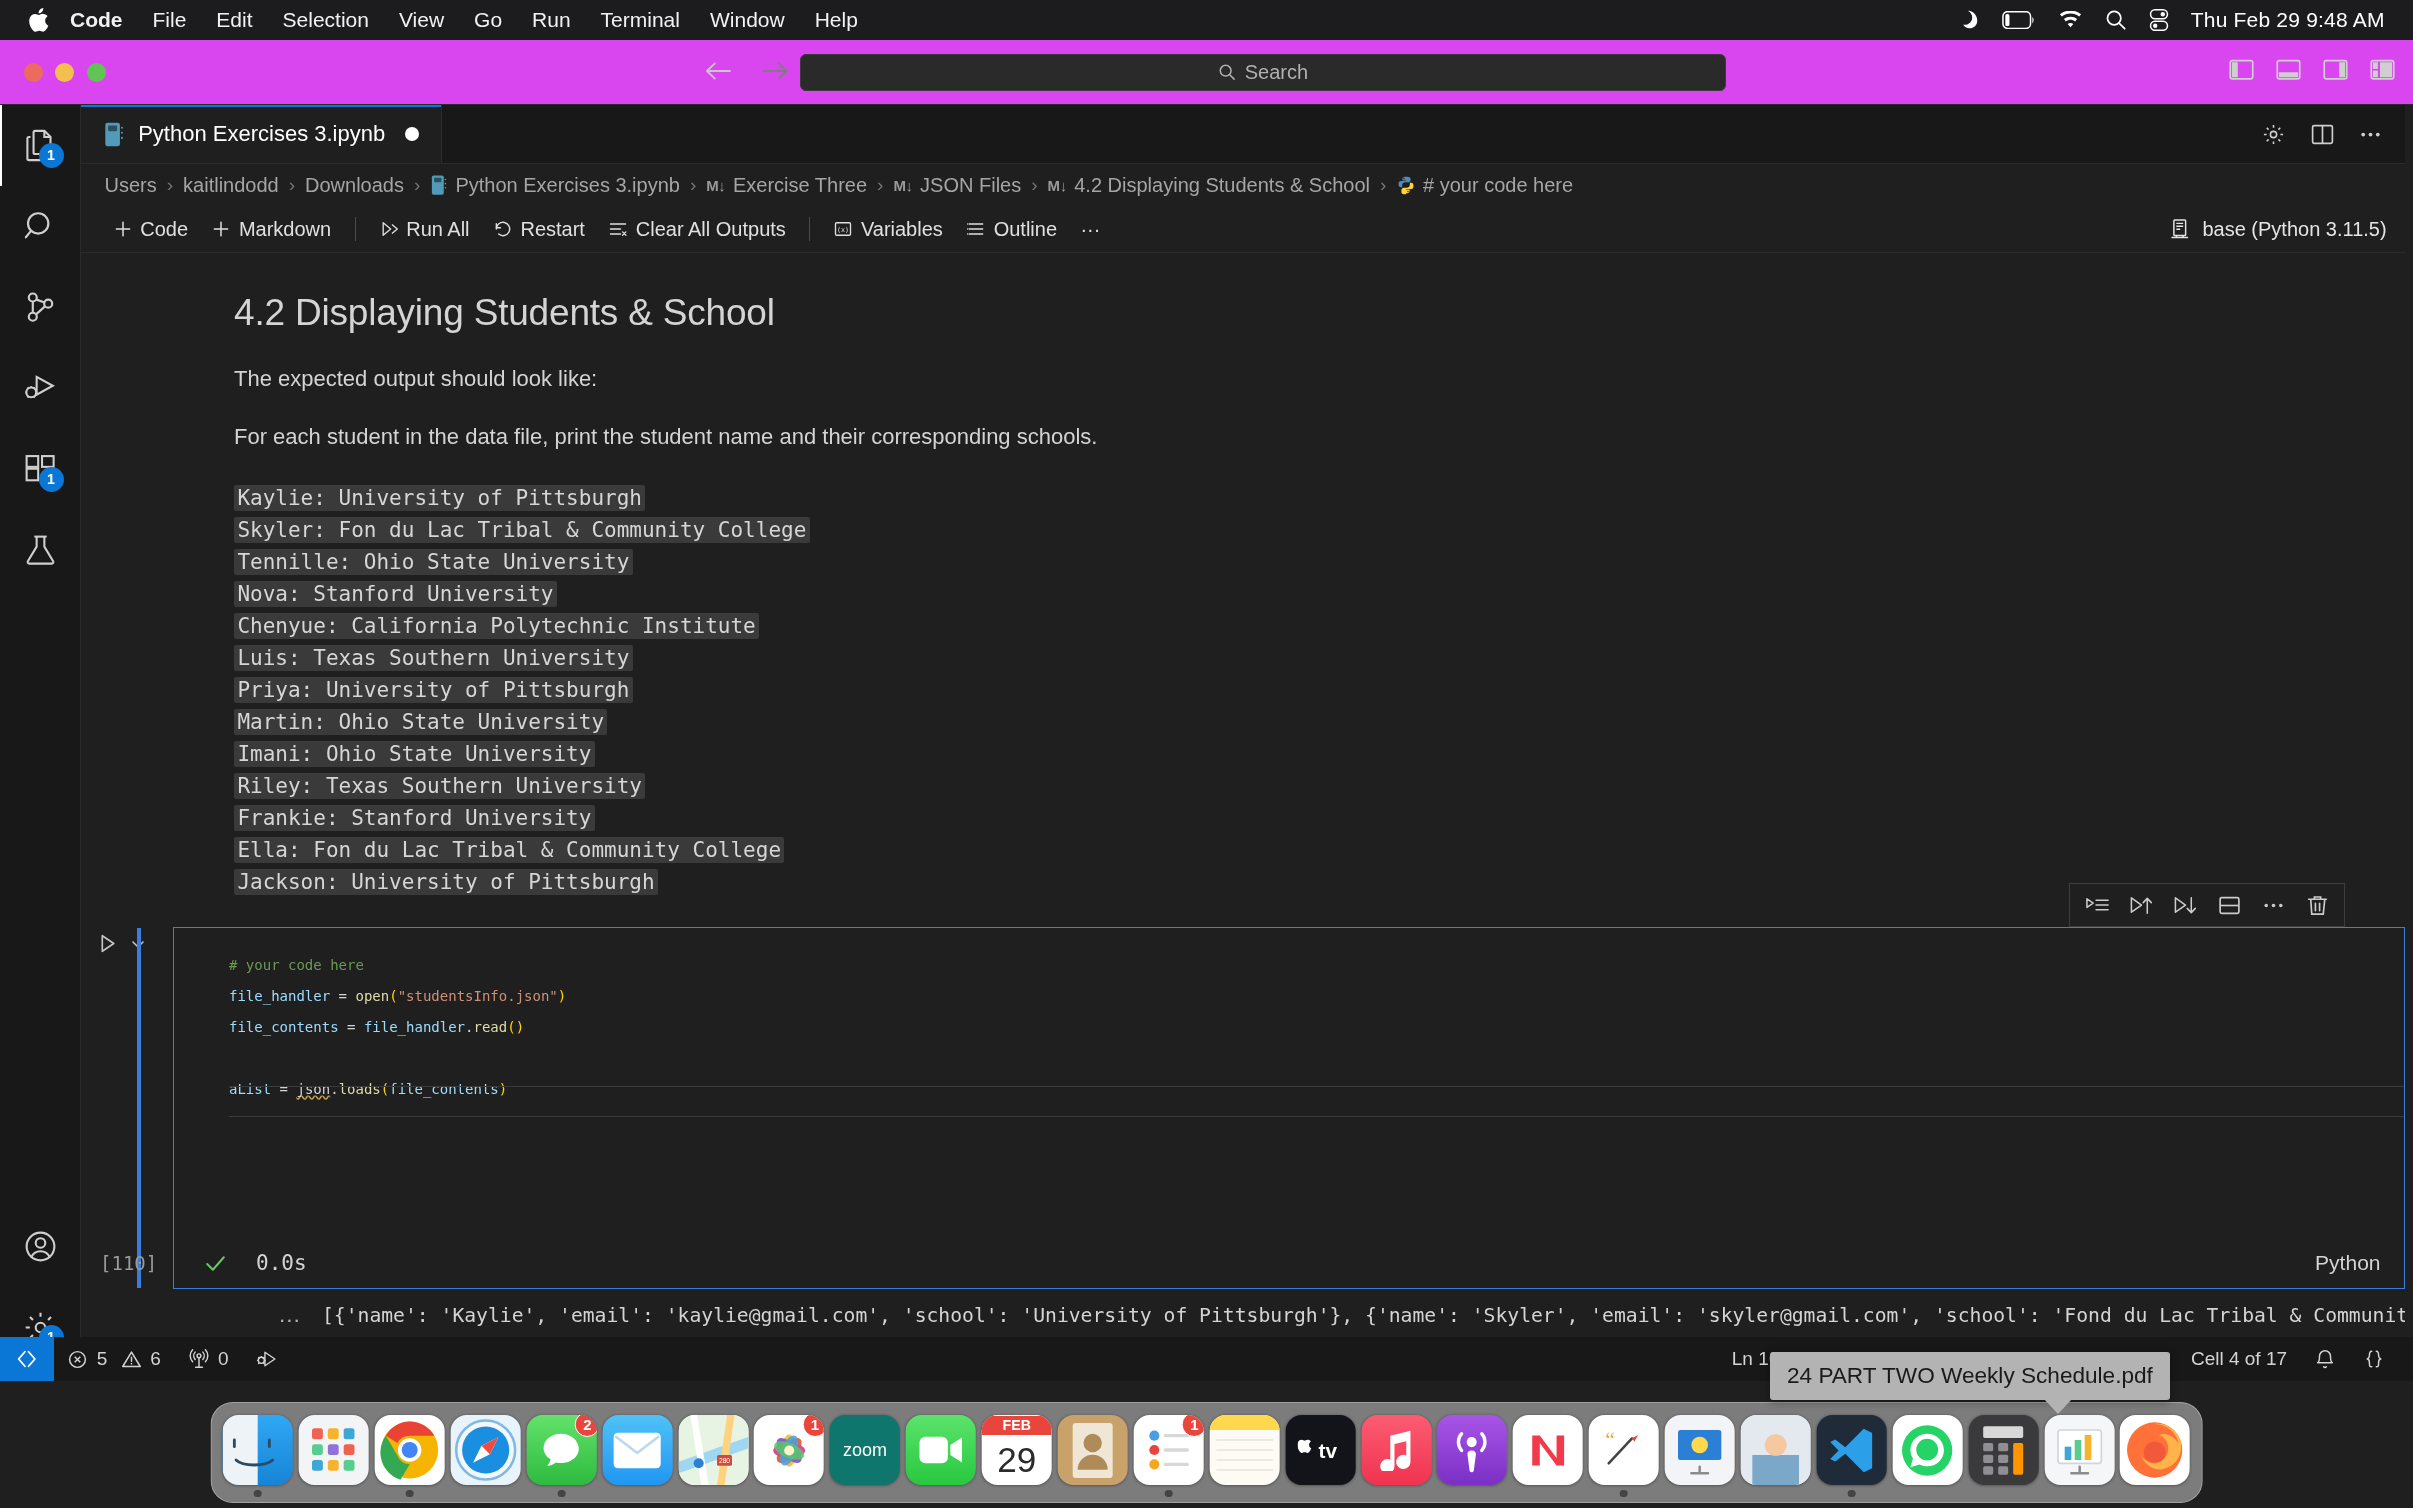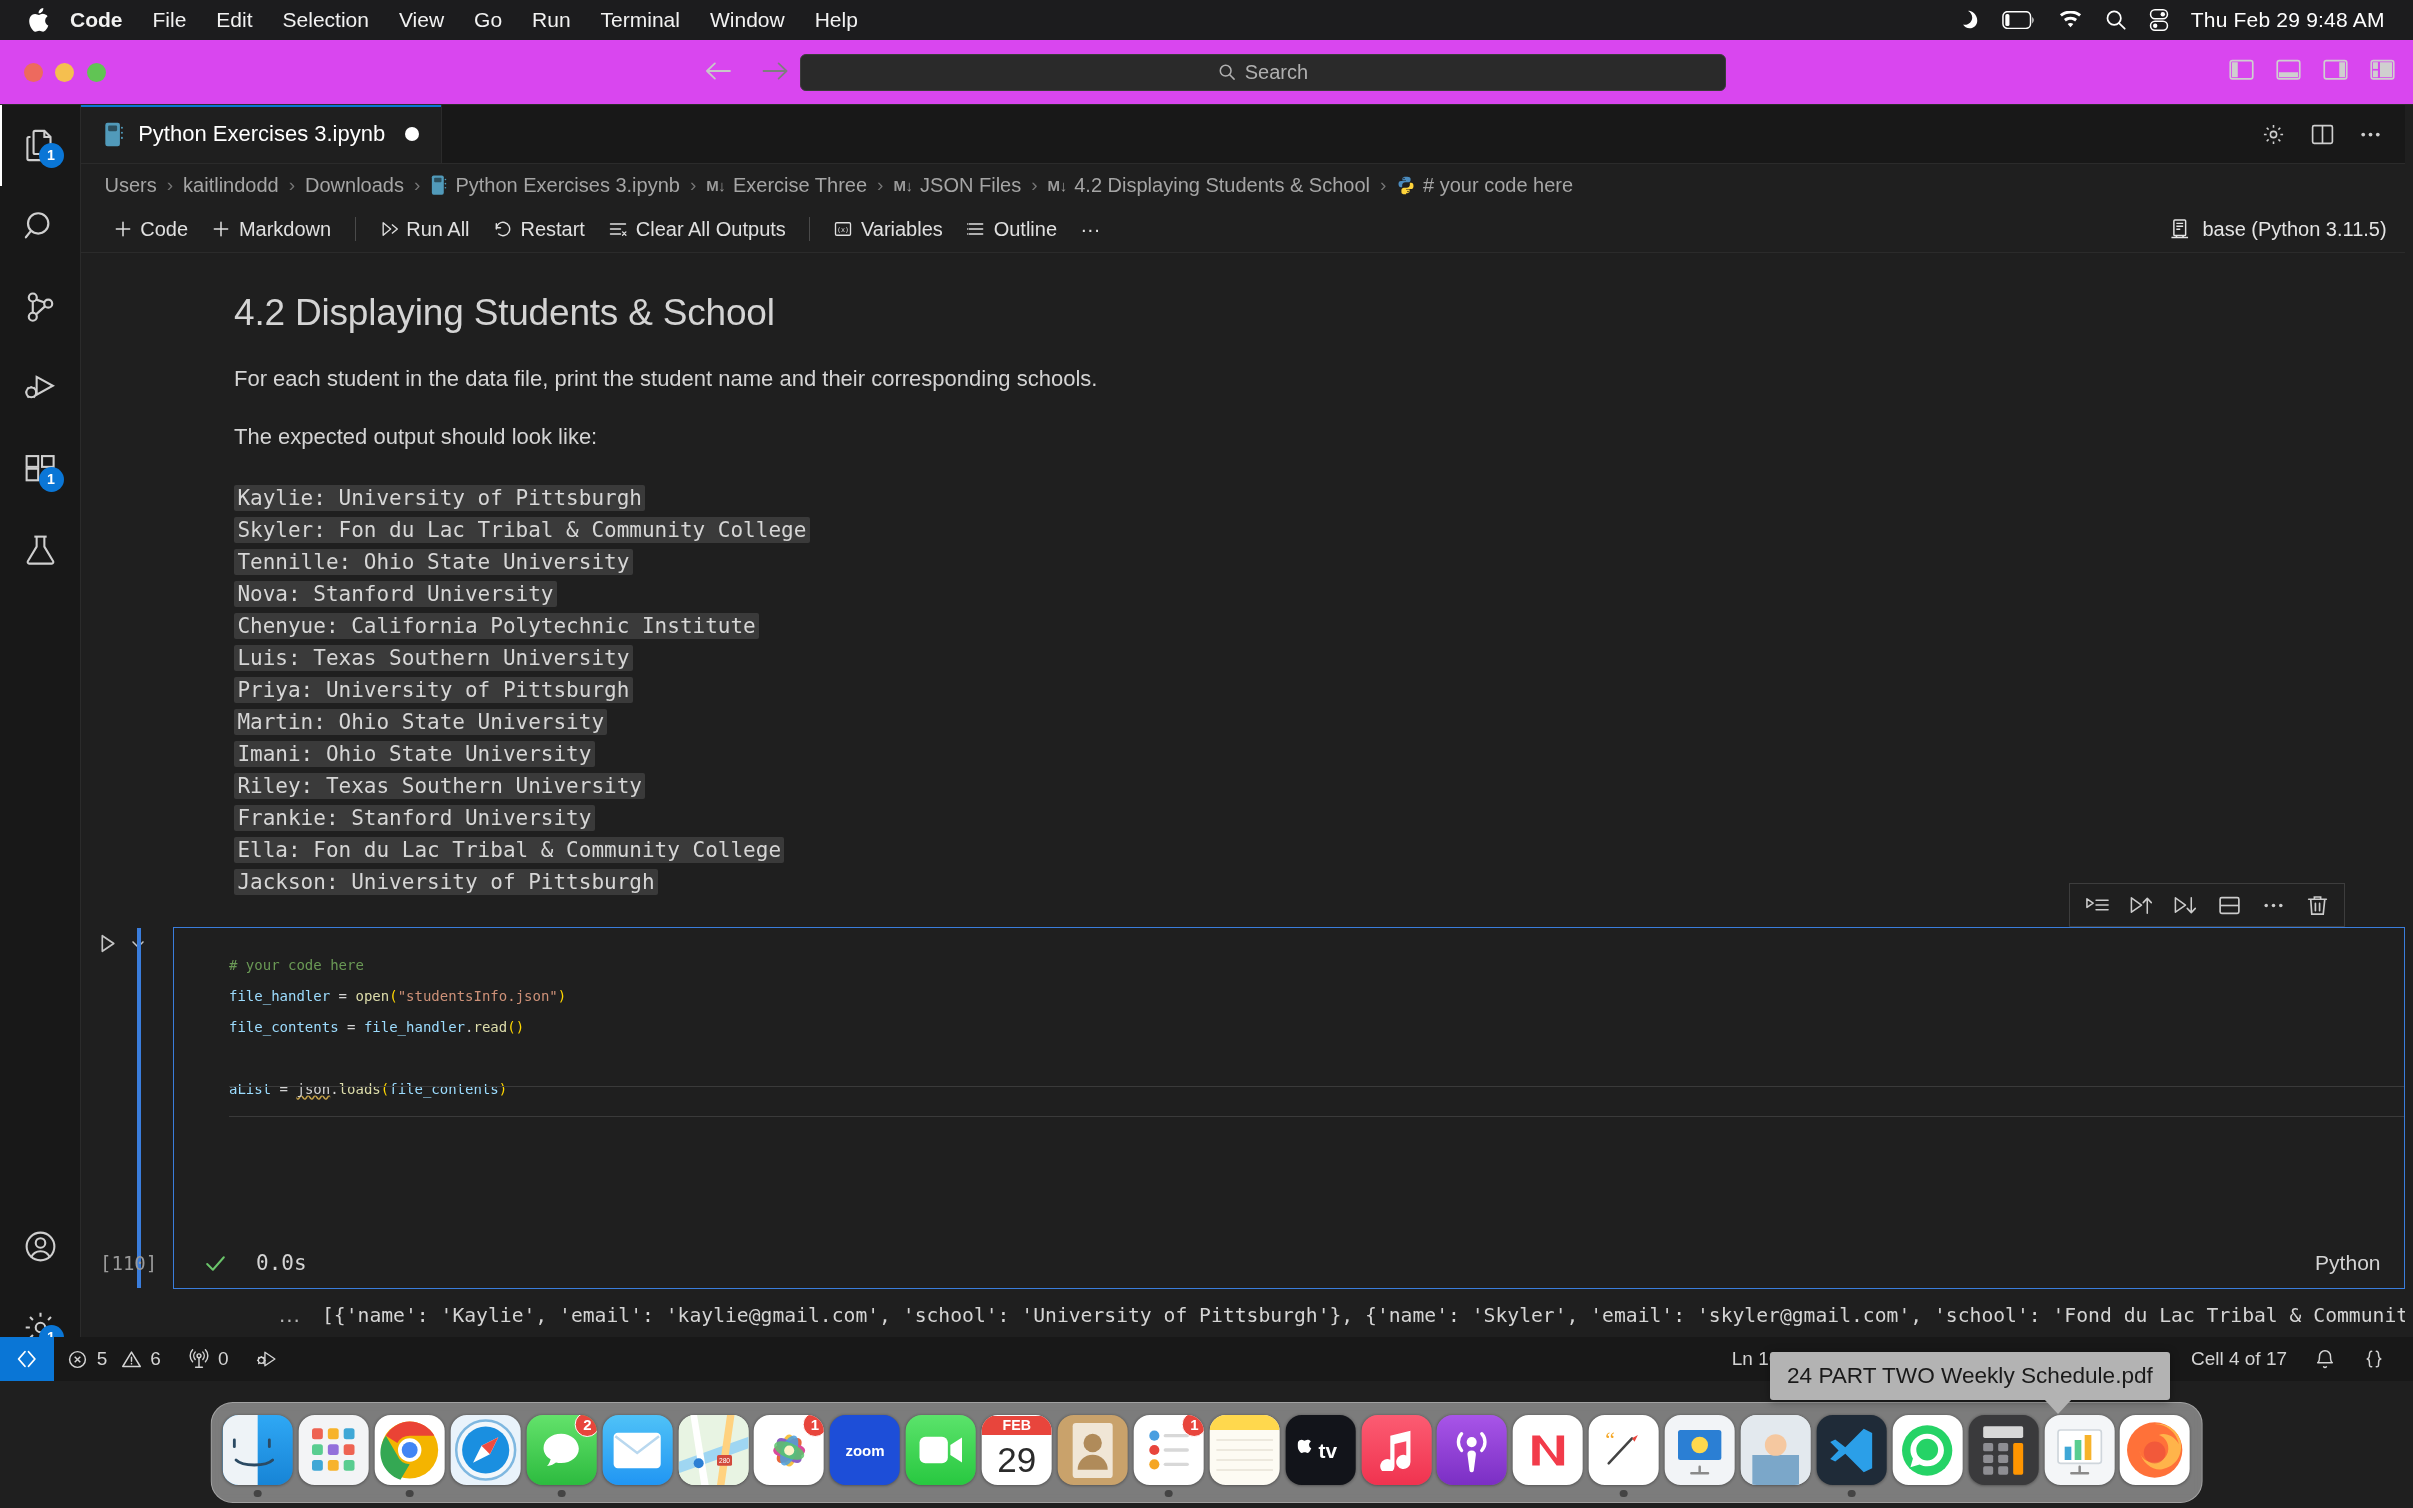--- a/index.html
+++ b/index.html
@@ -547,22 +547,22 @@
           </svg>
         </span>
         <span>base (Python 3.11.5)</span>
       </div>
     </div>
 
     <div id="nbbody">
 
       <div class="md-cell">
         <div class="md-h1">4.2 Displaying Students &amp; School</div>
+        <div class="md-p">The expected output should look like:</div>
         <div class="md-p">For each student in the data file, print the student name and their corresponding schools.</div>
-        <div class="md-p">The expected output should look like:</div>
         <div class="md-pre">
           <div><span class="ln">Kaylie: University of Pittsburgh</span></div>
           <div><span class="ln">Skyler: Fon du Lac Tribal &amp; Community College</span></div>
           <div><span class="ln">Tennille: Ohio State University</span></div>
           <div><span class="ln">Nova: Stanford University</span></div>
           <div><span class="ln">Chenyue: California Polytechnic Institute</span></div>
           <div><span class="ln">Luis: Texas Southern University</span></div>
           <div><span class="ln">Priya: University of Pittsburgh</span></div>
           <div><span class="ln">Martin: Ohio State University</span></div>
           <div><span class="ln">Imani: Ohio State University</span></div>
@@ -836,21 +836,21 @@
           <ellipse rx="9" ry="19" fill="#5bc46b" transform="rotate(112)" opacity="0.85"></ellipse>
           <circle r="6" fill="#fdf3c8"></circle>
         </g>
       </svg>
       <span class="dock-badge">1</span>
     </div>
     <div class="dock-dot hidden"></div>
   </div>
 
   <div class="dock-wrap">
-    <div class="dock-icon" style="background:#1d4ed8;font-size:15px;font-weight:bold;font-family:'Liberation Sans',sans-serif">
+    <div class="dock-icon" style="background:#0f766e;font-size:18px;font-weight:normal;font-family:'Liberation Sans',sans-serif">
       <span>zoom</span>
     </div>
     <div class="dock-dot hidden"></div>
   </div>
 
   <div class="dock-wrap">
     <div class="dock-icon" style="background:linear-gradient(#5be36b,#28c840)">
       <svg width="45" height="32" viewBox="0 0 54 38">
           <rect x="1" y="3" width="34" height="32" rx="7" fill="#fff"></rect>
           <path d="M38 13 52 4v30l-14-9z" fill="#fff"></path>

